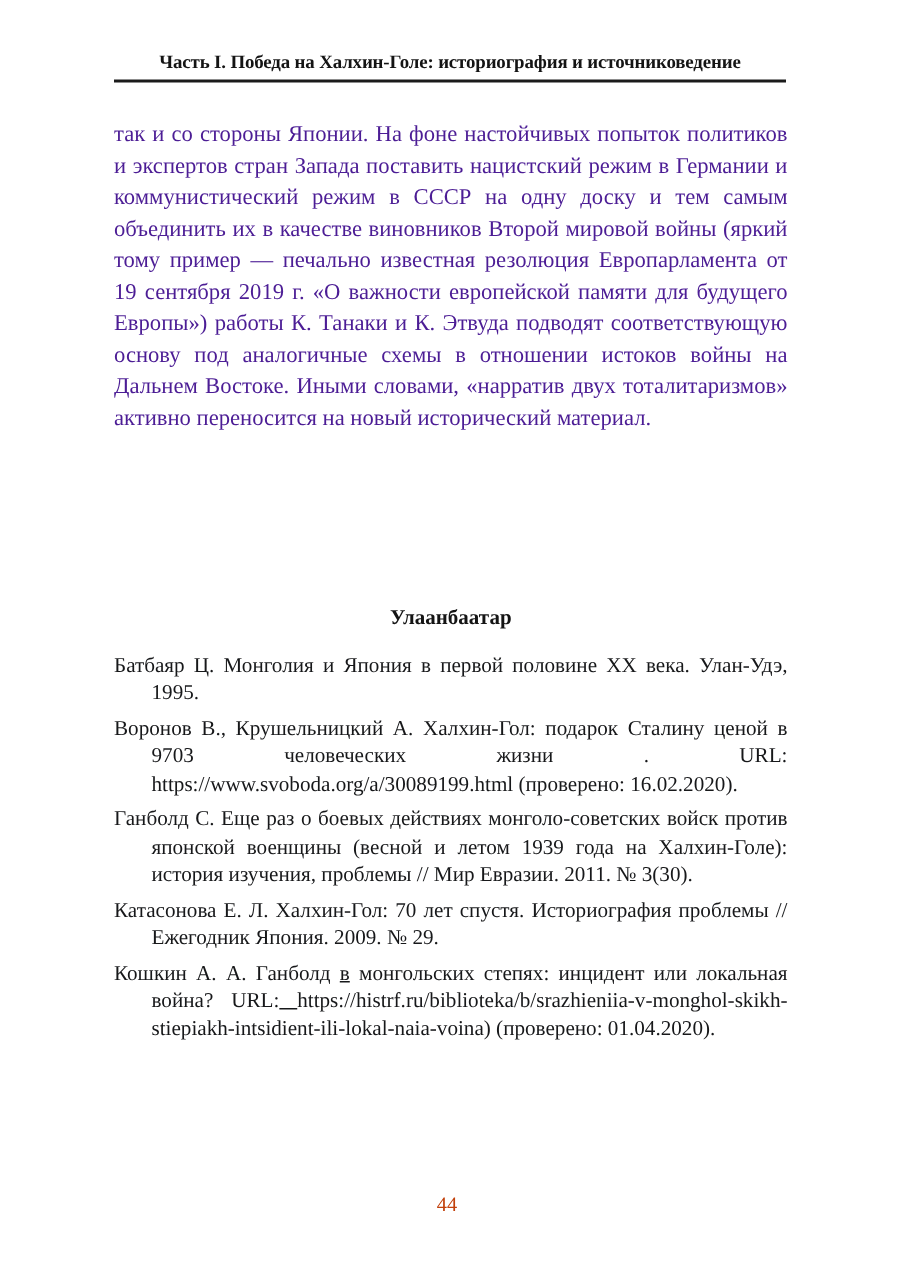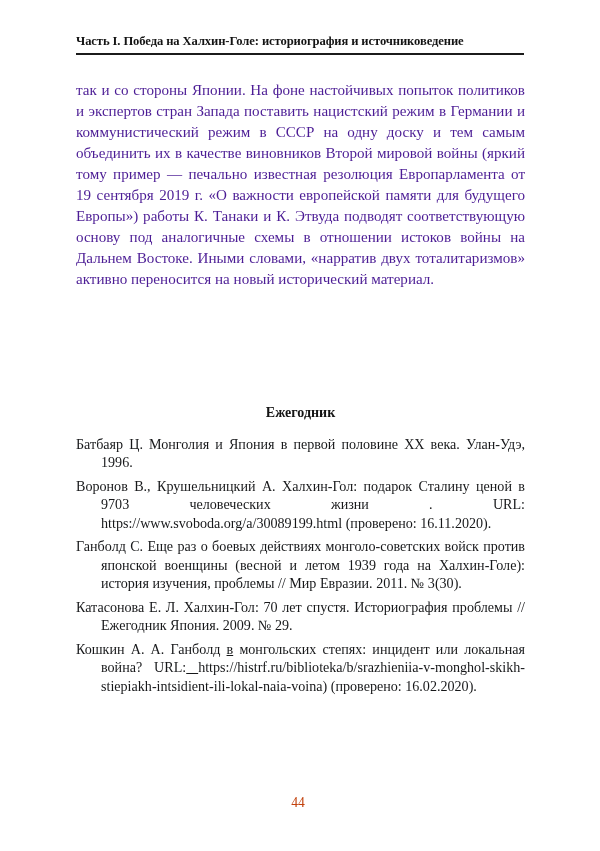--- a/index.html
+++ b/index.html
@@ -25,21 +25,21 @@
   
   .running-head {
     position: absolute;
     left: 76px;
     top: 34px;
     width: 448px;
   }
   .running-head-text {
     font-size: 12.6px;
     font-weight: bold;
-    text-align: left;
+    text-align: center;
     letter-spacing: -0.1px;
     white-space: nowrap;
     color: #141414;
   }
   .header-rule {
     margin-top: 4px;
     height: 1.6px;
     background: #1b1b1b;
     width: 100%;
   }
@@ -110,28 +110,28 @@
   <div class="running-head">
     <div class="running-head-text">Часть I. Победа на Халхин-Голе: историография и источниковедение</div>
     <div class="header-rule"></div>
   </div>
 
   <div class="column">
     <p class="body-par">так и со стороны Японии. На фоне настойчивых попыток политиков и экспертов стран Запада поставить нацистский режим в Германии и коммунистический режим в СССР на одну доску и тем самым объединить их в качестве виновников Второй мировой войны (яркий тому пример — печально известная резолюция Европарламента от 19 сентября 2019 г. «О важности европейской памяти для будущего Европы») работы К. Танаки и К. Этвуда подводят соответствующую основу под аналогичные схемы в отношении истоков войны на Дальнем Востоке. Иными словами, «нарратив двух тоталитаризмов» активно переносится на новый исторический материал.</p>
   </div>
 
   <div class="refs-section">
-    <div class="refs-title">Ежегодник</div>
+    <div class="refs-title">Улаанбаатар</div>
 
-    <p class="ref-item">Батбаяр Ц. Монголия и Япония в первой половине XX века. Улан-Удэ, 1996.</p>
-    <p class="ref-item">Воронов В., Крушельницкий А. Халхин-Гол: подарок Сталину ценой в 9703 человеческих жизни . URL: https://www.svoboda.org/a/30089199.html (проверено: 16.11.2020).</p>
+    <p class="ref-item">Батбаяр Ц. Монголия и Япония в первой половине XX века. Улан-Удэ, 1995.</p>
+    <p class="ref-item">Воронов В., Крушельницкий А. Халхин-Гол: подарок Сталину ценой в 9703 человеческих жизни . URL: https://www.svoboda.org/a/30089199.html (проверено: 16.02.2020).</p>
     <p class="ref-item">Ганболд С. Еще раз о боевых действиях монголо-советских войск против японской военщины (весной и летом 1939 года на Халхин-Голе): история изучения, проблемы // Мир Евразии. 2011. № 3(30).</p>
     <p class="ref-item">Катасонова Е. Л. Халхин-Гол: 70 лет спустя. Историография проблемы // Ежегодник Япония. 2009. №  29.</p>
 
     <p class="ref-item">
-      <span>Кошкин А. А. Ганболд </span><span class="u-mark">в</span><span> монгольских степях: инцидент или локальная война? URL:</span><span class="u-mark"> </span><span>https://histrf.ru/biblioteka/b/srazhieniia-v-monghol-skikh-stiepiakh-intsidient-ili-lokal-naia-voina) (проверено: 16.02.2020).</span>
+      <span>Кошкин А. А. Ганболд </span><span class="u-mark">в</span><span> монгольских степях: инцидент или локальная война? URL:</span><span class="u-mark"> </span><span>https://histrf.ru/biblioteka/b/srazhieniia-v-monghol-skikh-stiepiakh-intsidient-ili-lokal-naia-voina) (проверено: 01.04.2020).</span>
     </p>
 
   </div>
 
   <div class="folio">44</div>
 
 </div>
 
 </body></html>

